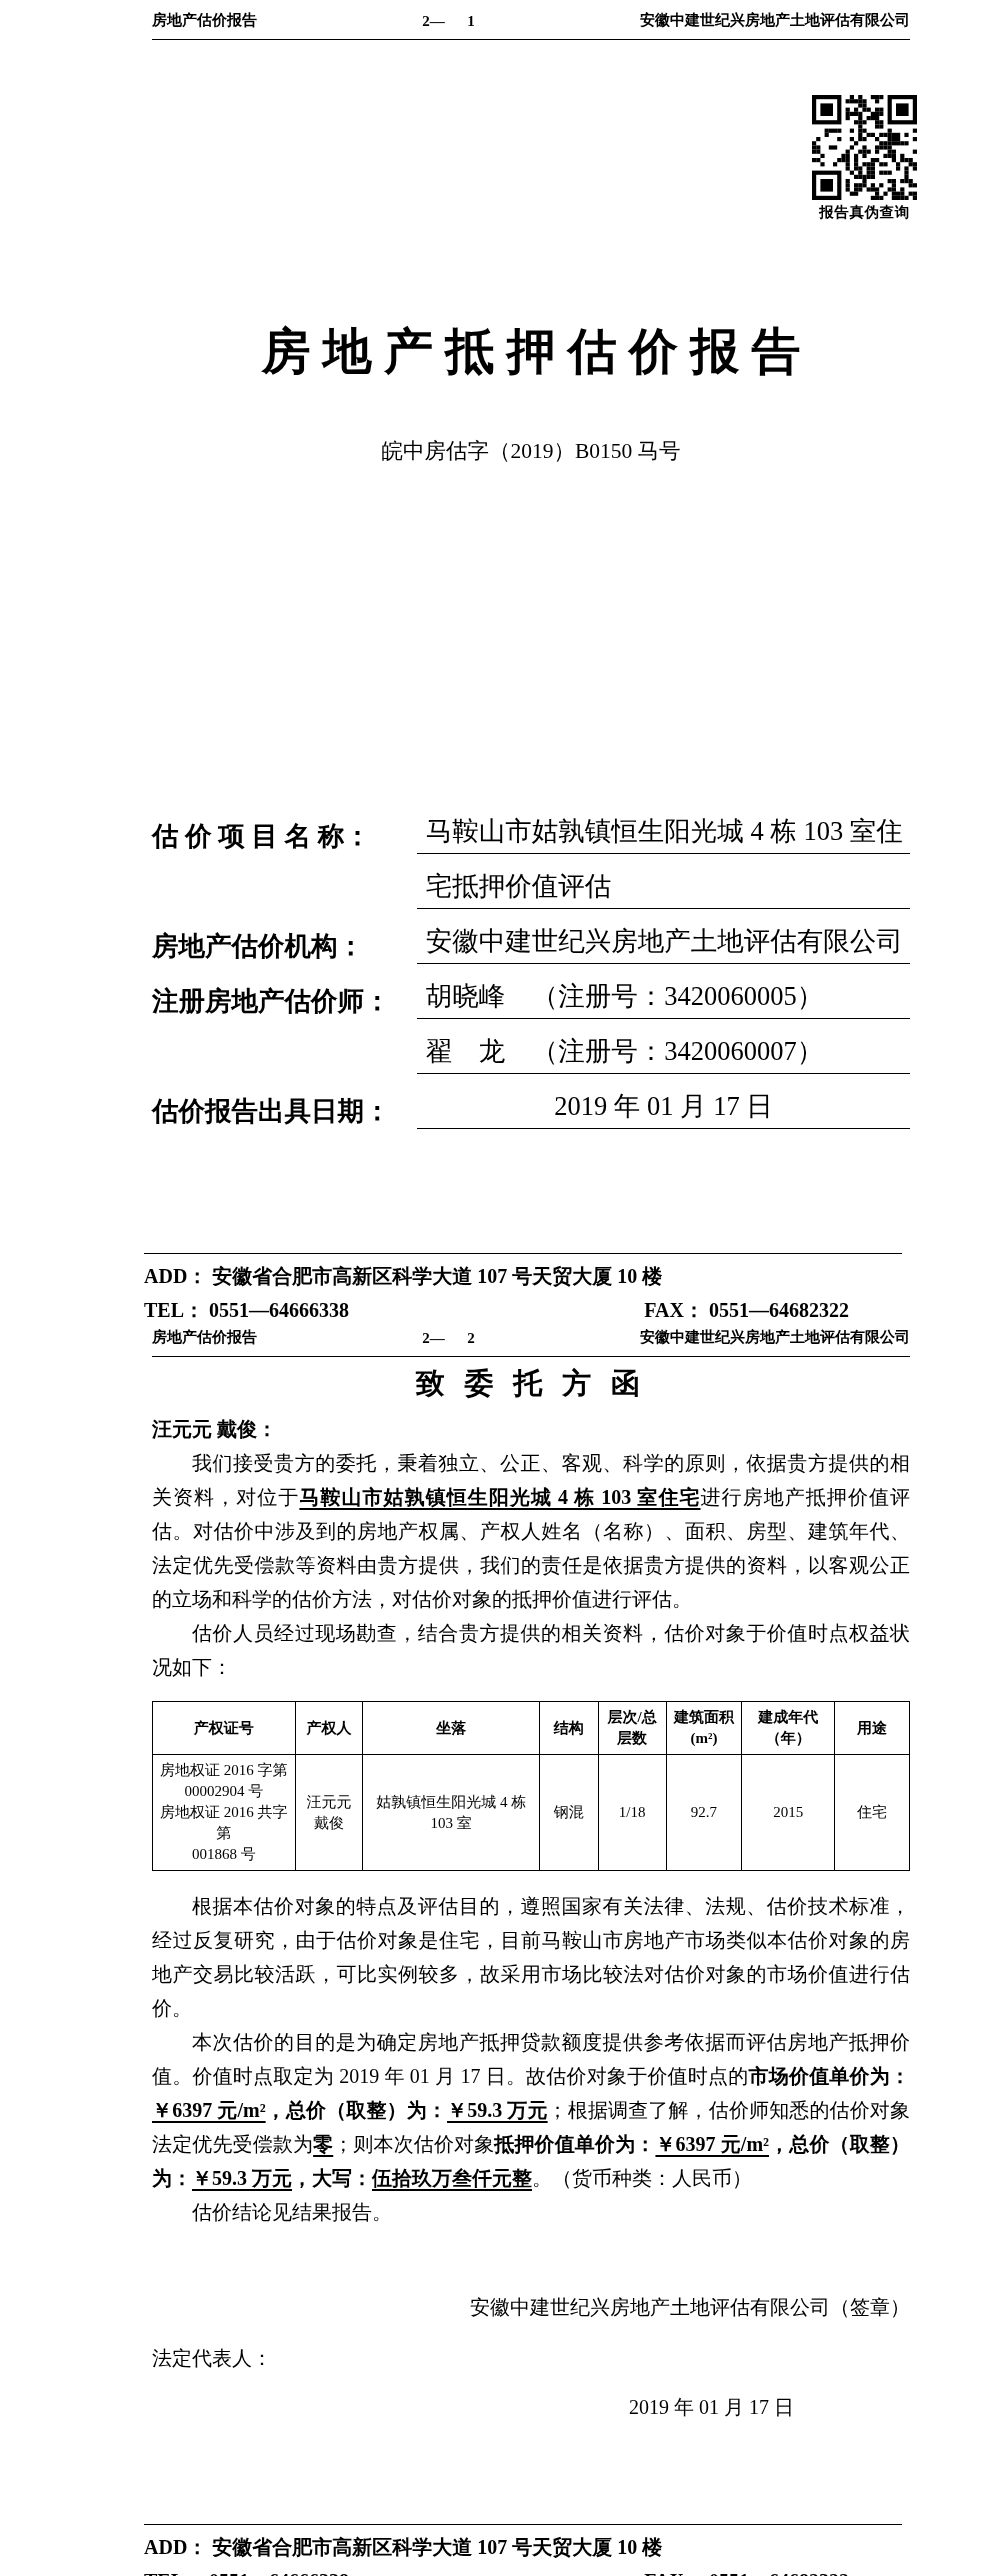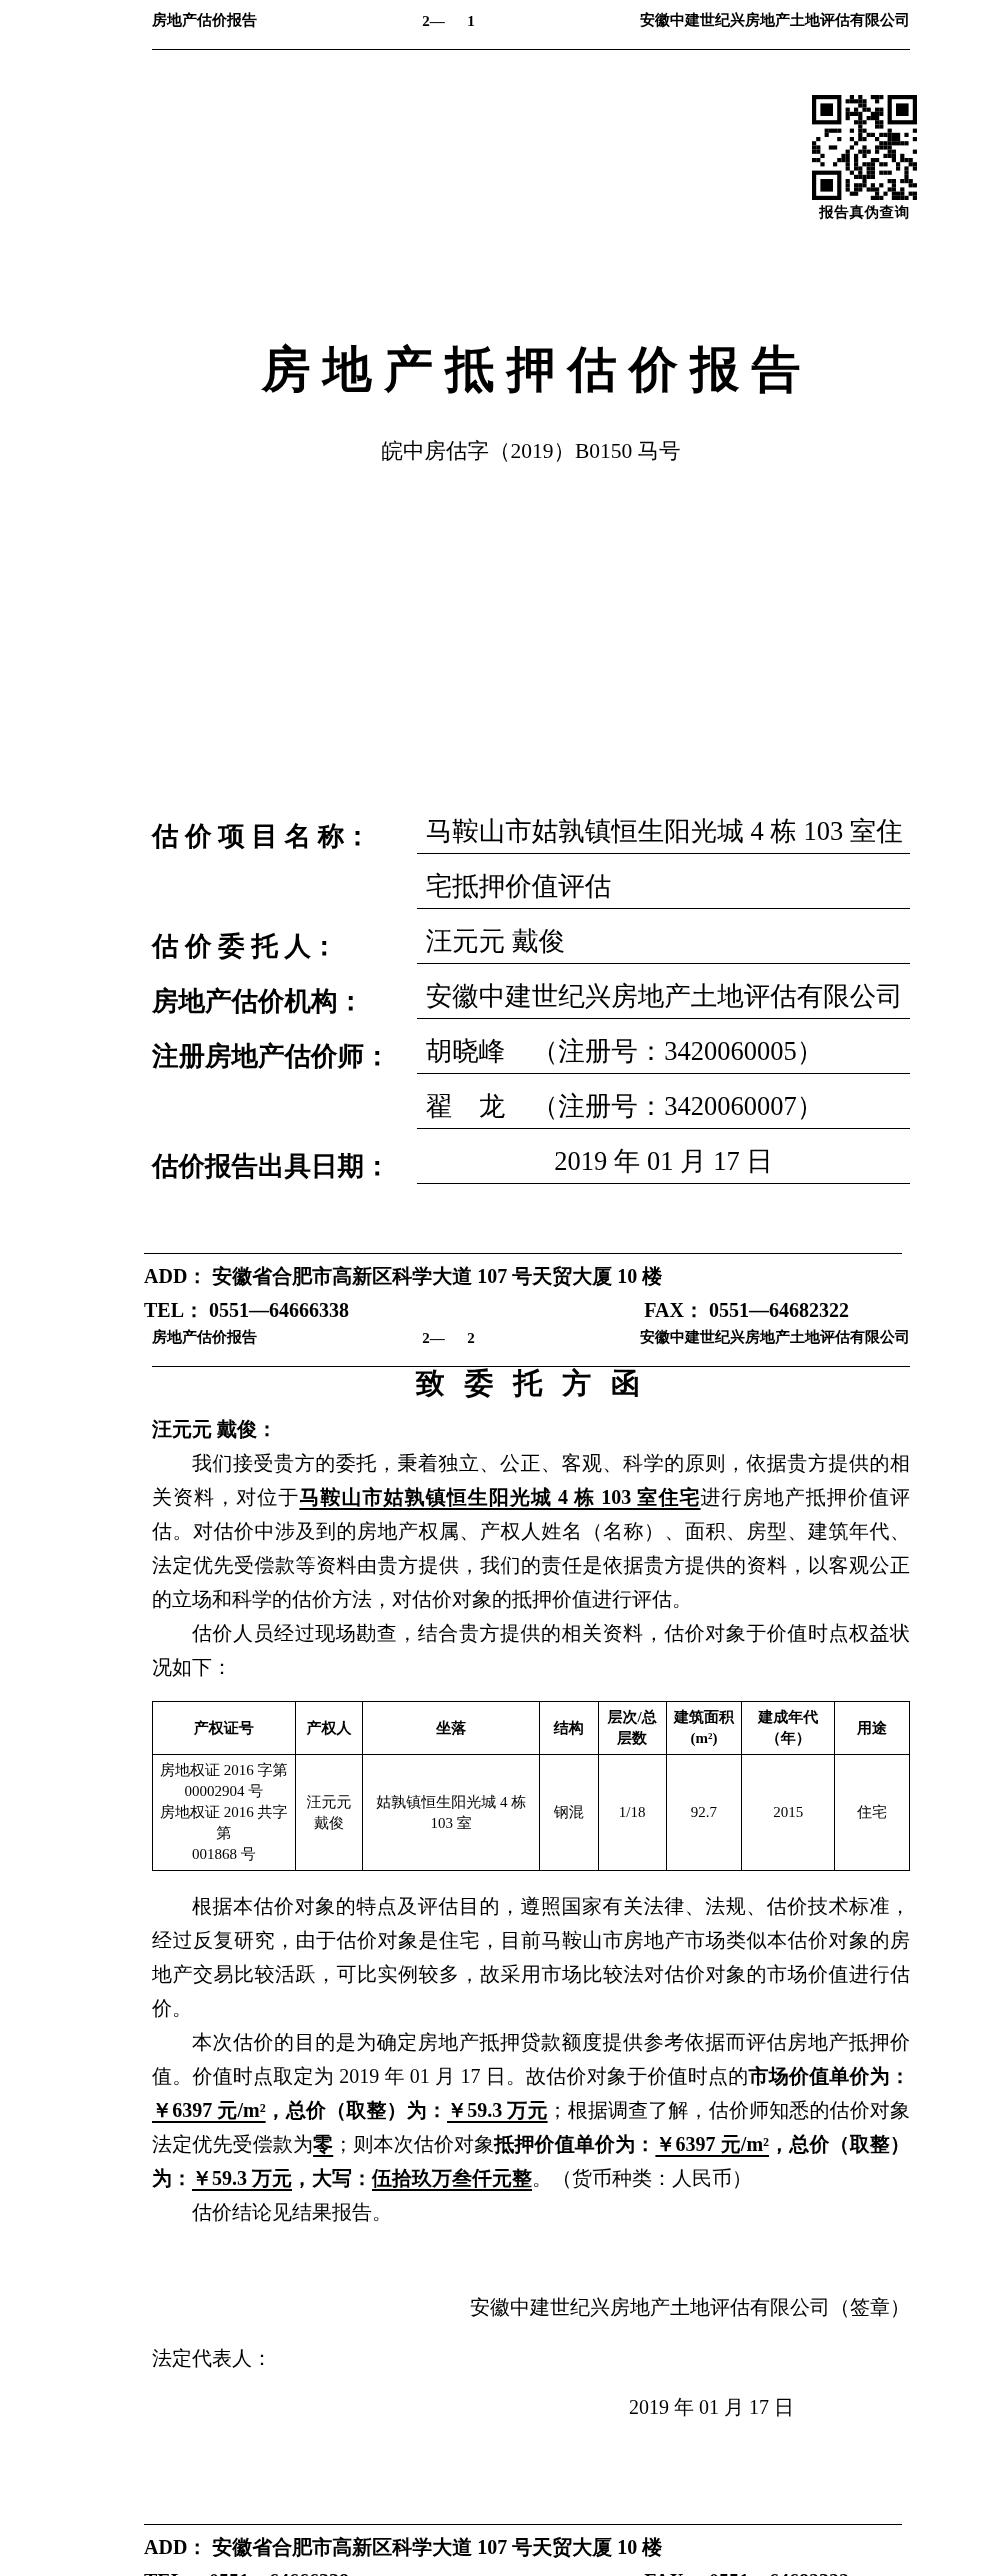--- a/index.html
+++ b/index.html
@@ -1,28 +1,28 @@
 <!DOCTYPE html>
 <html style="font-size:10px"><head>
 <meta charset="utf-8">
 <style>
   *{box-sizing:border-box;margin:0;padding:0}
   html,body{width:1002px;height:2576px}
   body{font-family:"Liberation Serif","DejaVu Serif",serif;color:#000;background:#ffffff;position:relative}
   .sheet{position:absolute;left:0;top:0;width:1002px;height:2576px;background:#fff;overflow:hidden}
 
   .page-header{position:absolute;left:152px;width:758px;display:flex;justify-content:space-between;align-items:flex-end;
-    font-size:15px;font-weight:bold;border-bottom:1.9px solid #000;padding-bottom:19px}
+    font-size:15px;font-weight:bold;border-bottom:1.9px solid #000;padding-bottom:9px}
   .ph-center{white-space:pre}
 
   .qr-wrap{position:absolute;top:95px;left:812px;width:105px;text-align:center}
   .qr{width:105px;height:105px}
   .qr-caption{font-size:14.5px;font-weight:bold;margin-top:3.2px;letter-spacing:0.6px}
 
-  .report-title{position:absolute;top:337px;left:152px;width:758px;text-align:center;
+  .report-title{position:absolute;top:319px;left:152px;width:758px;text-align:center;
     font-size:49px;font-weight:bold;white-space:pre}
   .report-no{position:absolute;top:436px;left:152px;width:758px;text-align:center;font-size:21.5px}
 
   .fields{position:absolute;top:814px;left:152px;width:758px}
   .frow{display:flex;align-items:flex-end;margin-bottom:15px;font-size:26.5px;height:40px}
   .flabel{font-weight:bold;white-space:pre;width:265px;flex:none}
   .fspacer{width:265px;flex:none}
   .fvalue{flex:1;border-bottom:1.9px solid #000;padding:0 0 3.8px 8.8px;white-space:pre}
   .fvalue.bold{font-weight:normal}
   .fvalue.center{text-align:center;padding-left:0}
@@ -275,24 +275,20 @@
   <div class="fields">
     <div class="frow">
       <span class="flabel">估 价 项 目 名 称：</span>
       <span class="fvalue bold">马鞍山市姑孰镇恒生阳光城 4 栋 103 室住</span>
     </div>
     <div class="frow">
       <span class="fspacer"></span>
       <span class="fvalue bold">宅抵押价值评估</span>
     </div>
     <div class="frow">
-      <span class="flabel">估 价 委 托 人：</span>
-      <span class="fvalue">汪元元 戴俊</span>
-    </div>
-    <div class="frow">
       <span class="flabel">房地产估价机构：</span>
       <span class="fvalue bold">安徽中建世纪兴房地产土地评估有限公司</span>
     </div>
     <div class="frow">
       <span class="flabel">注册房地产估价师：</span>
       <span class="fvalue">胡晓峰　（注册号：3420060005）</span>
     </div>
     <div class="frow">
       <span class="fspacer"></span>
       <span class="fvalue">翟　龙　（注册号：3420060007）</span>

